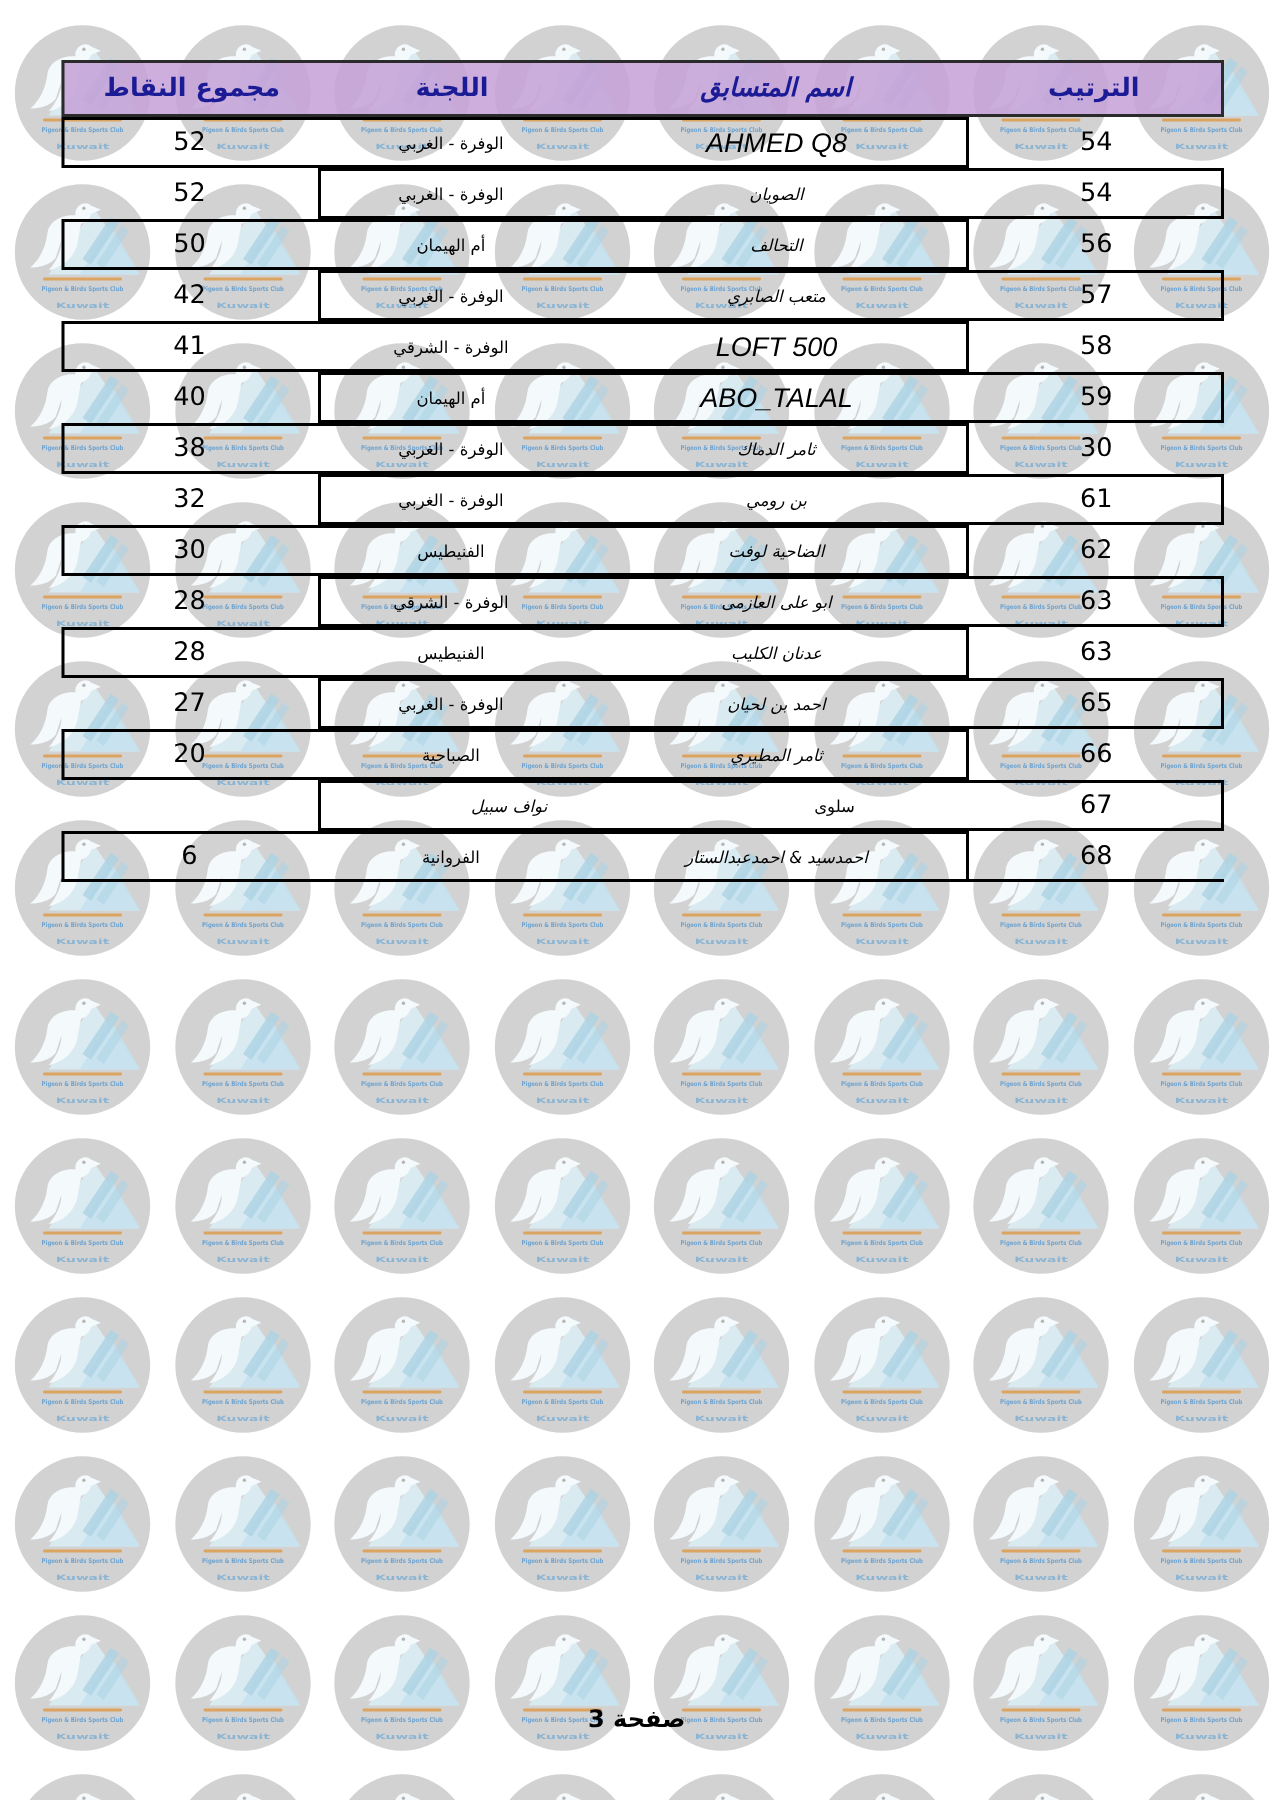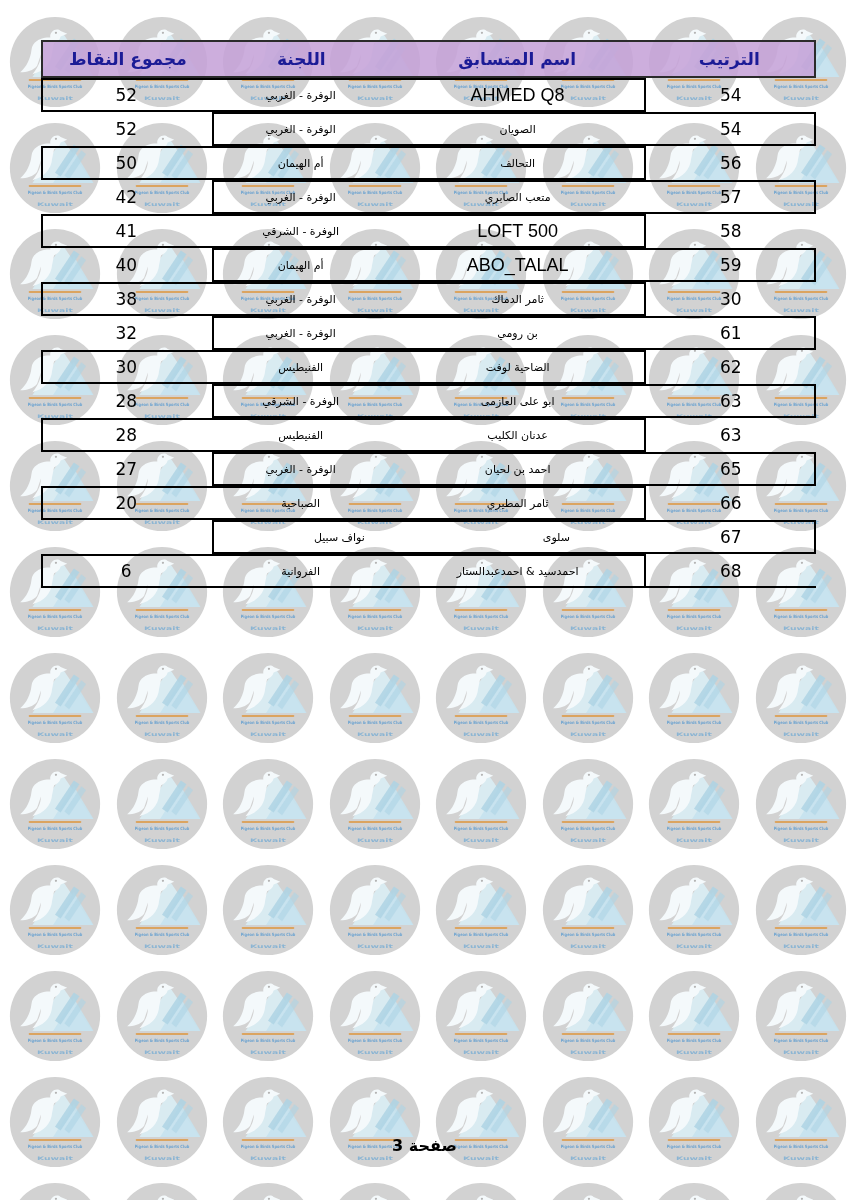--- a/index.html
+++ b/index.html
@@ -15,21 +15,21 @@
   .thead{
     display:flex;height:38px;box-sizing:border-box;
     background:var(--header_bg, rgba(198,162,216,.87));
     border:2px solid var(--header_border,#2b2b2b);
   }
   .hcell{
     display:flex;align-items:center;justify-content:center;
     font-weight:bold;font-size:17px;color:var(--header_text,#1b1b96);
   }
   .col-rank{width:22%;}
-  .col-name{width:33%;}
+  .col-name{width:33%;font-style:italic;}
   .col-committee{width:23%;}
   .col-points{width:22%;}
   .trow{position:relative;height:34px;display:flex;}
   .tcell{
     position:relative;z-index:2;display:flex;align-items:center;justify-content:center;
     font-size:11px;color:#000;white-space:nowrap;
   }
   .tcell.num{font-size:17px;}
   .tcell.latin{font-size:18px;font-family:"Liberation Sans","DejaVu Sans",sans-serif;}
   .row-box{position:absolute;top:0;bottom:0;z-index:1;border:2px solid var(--row_border,#000);box-sizing:border-box;}

